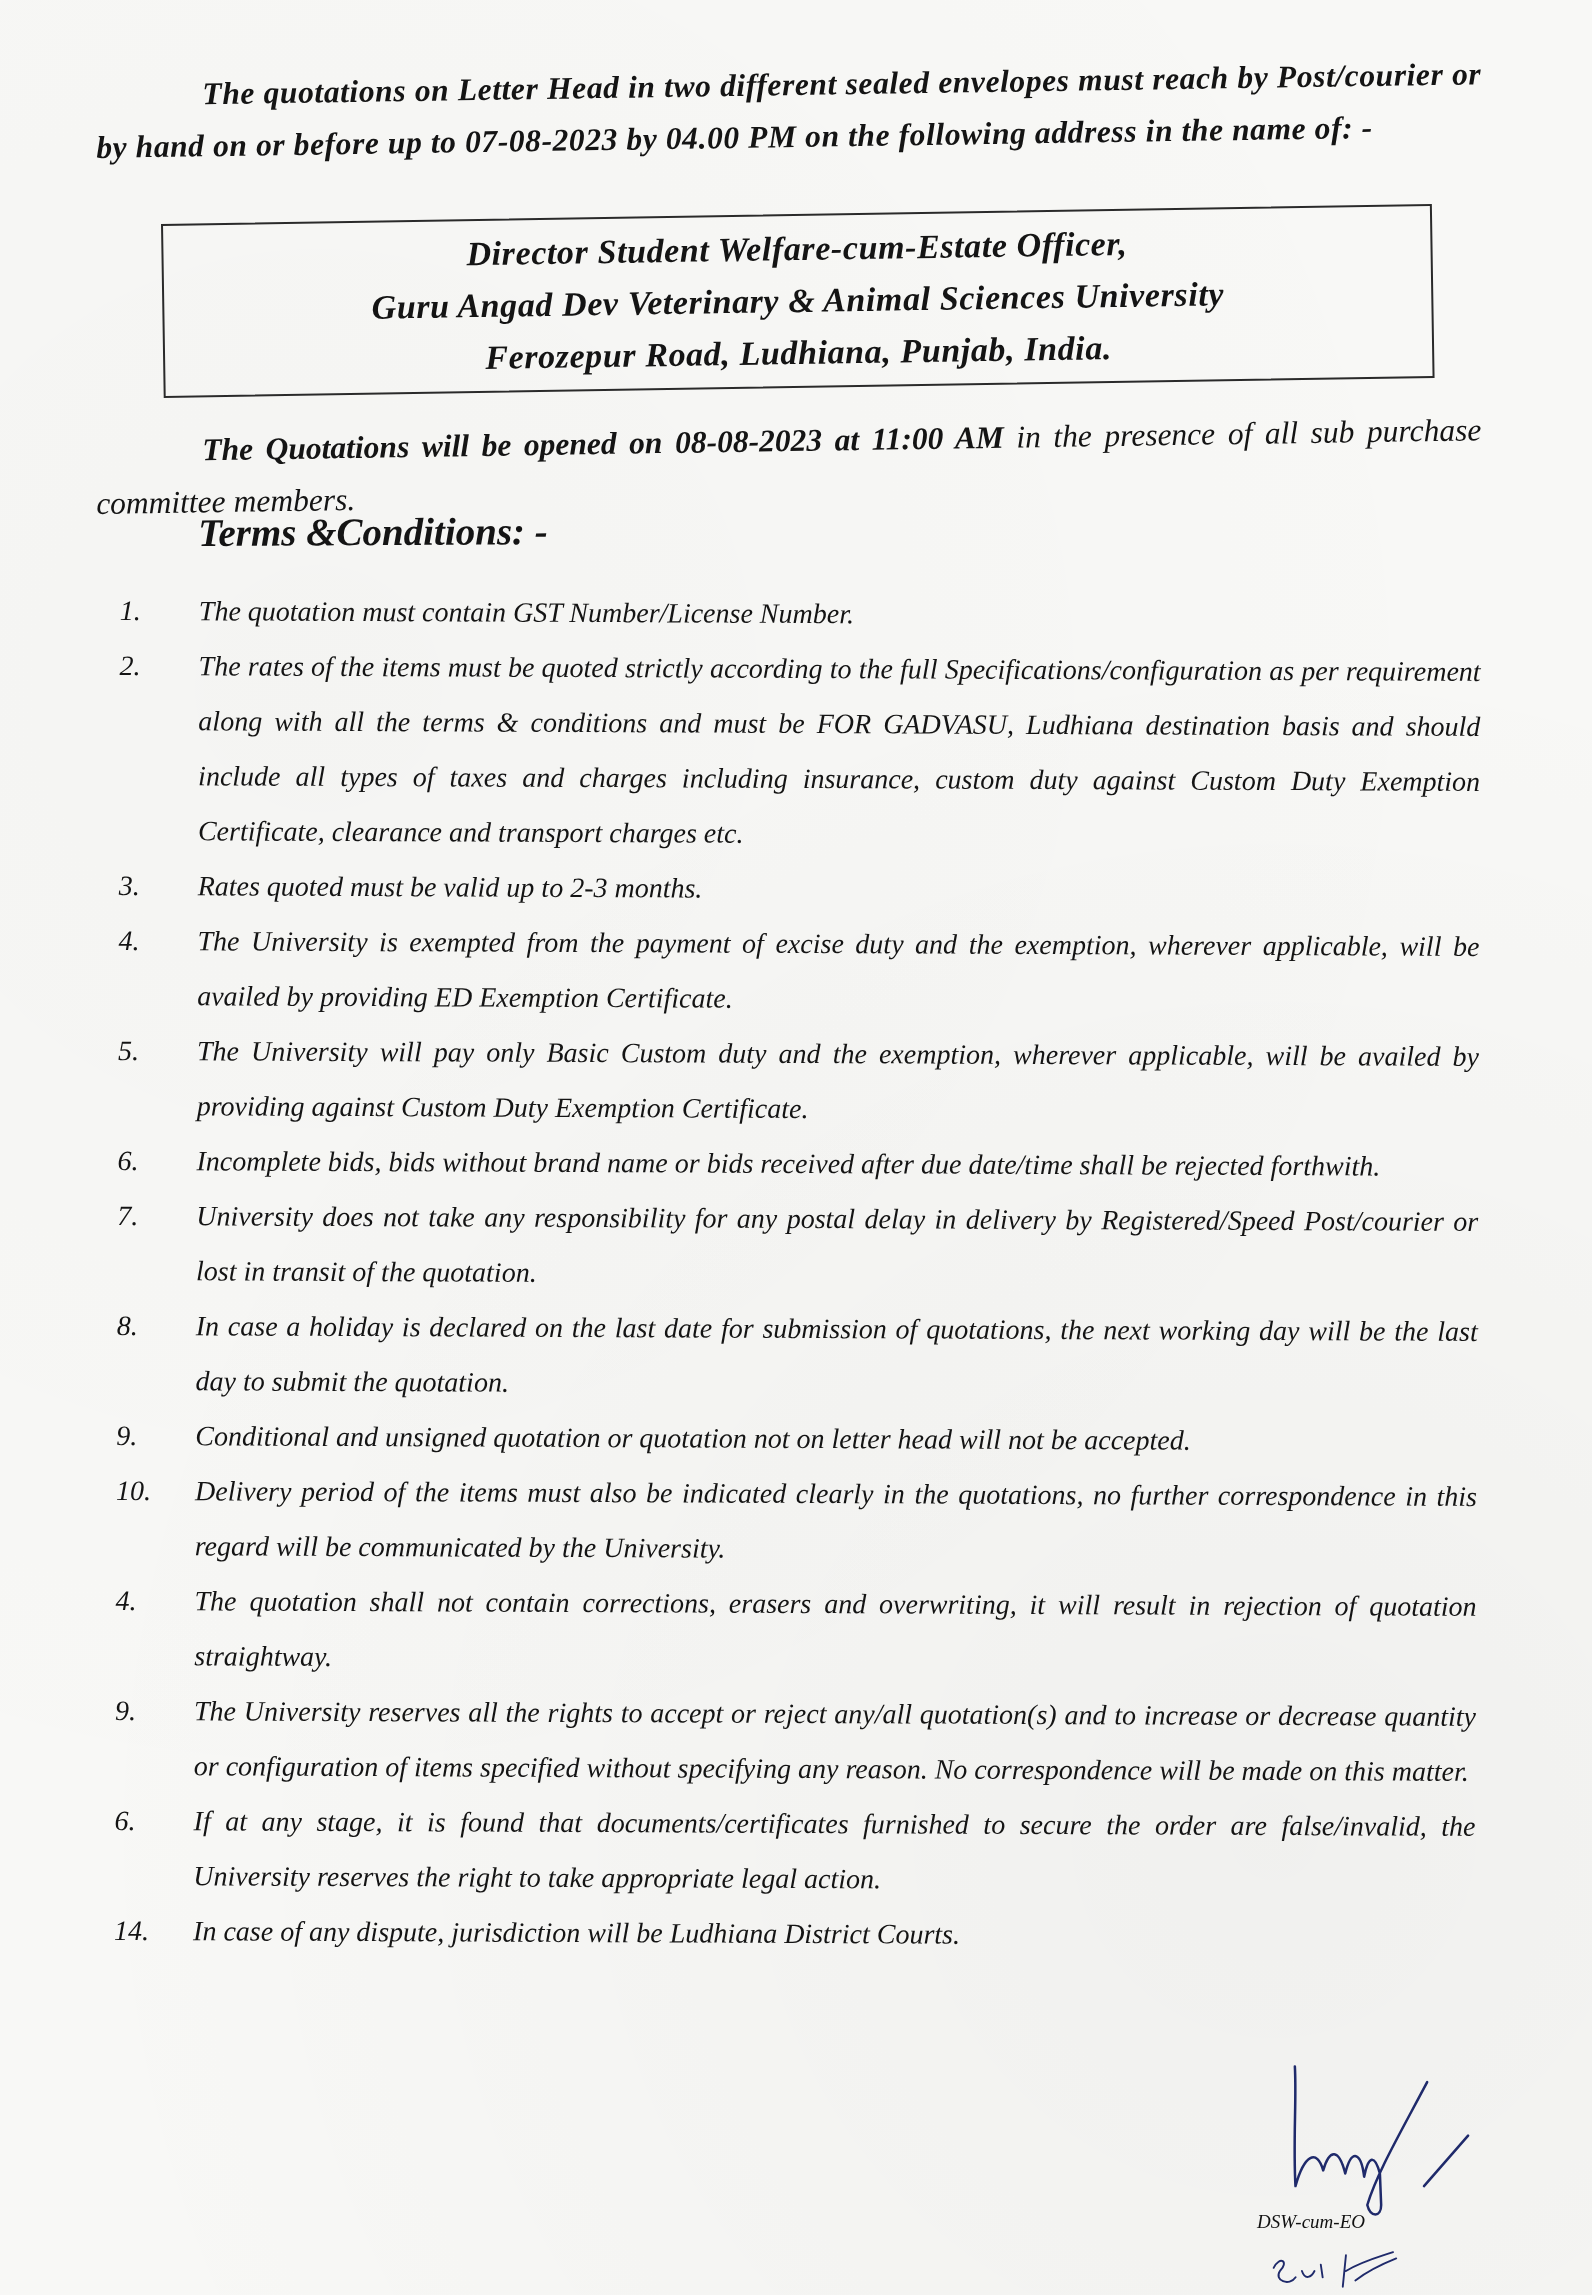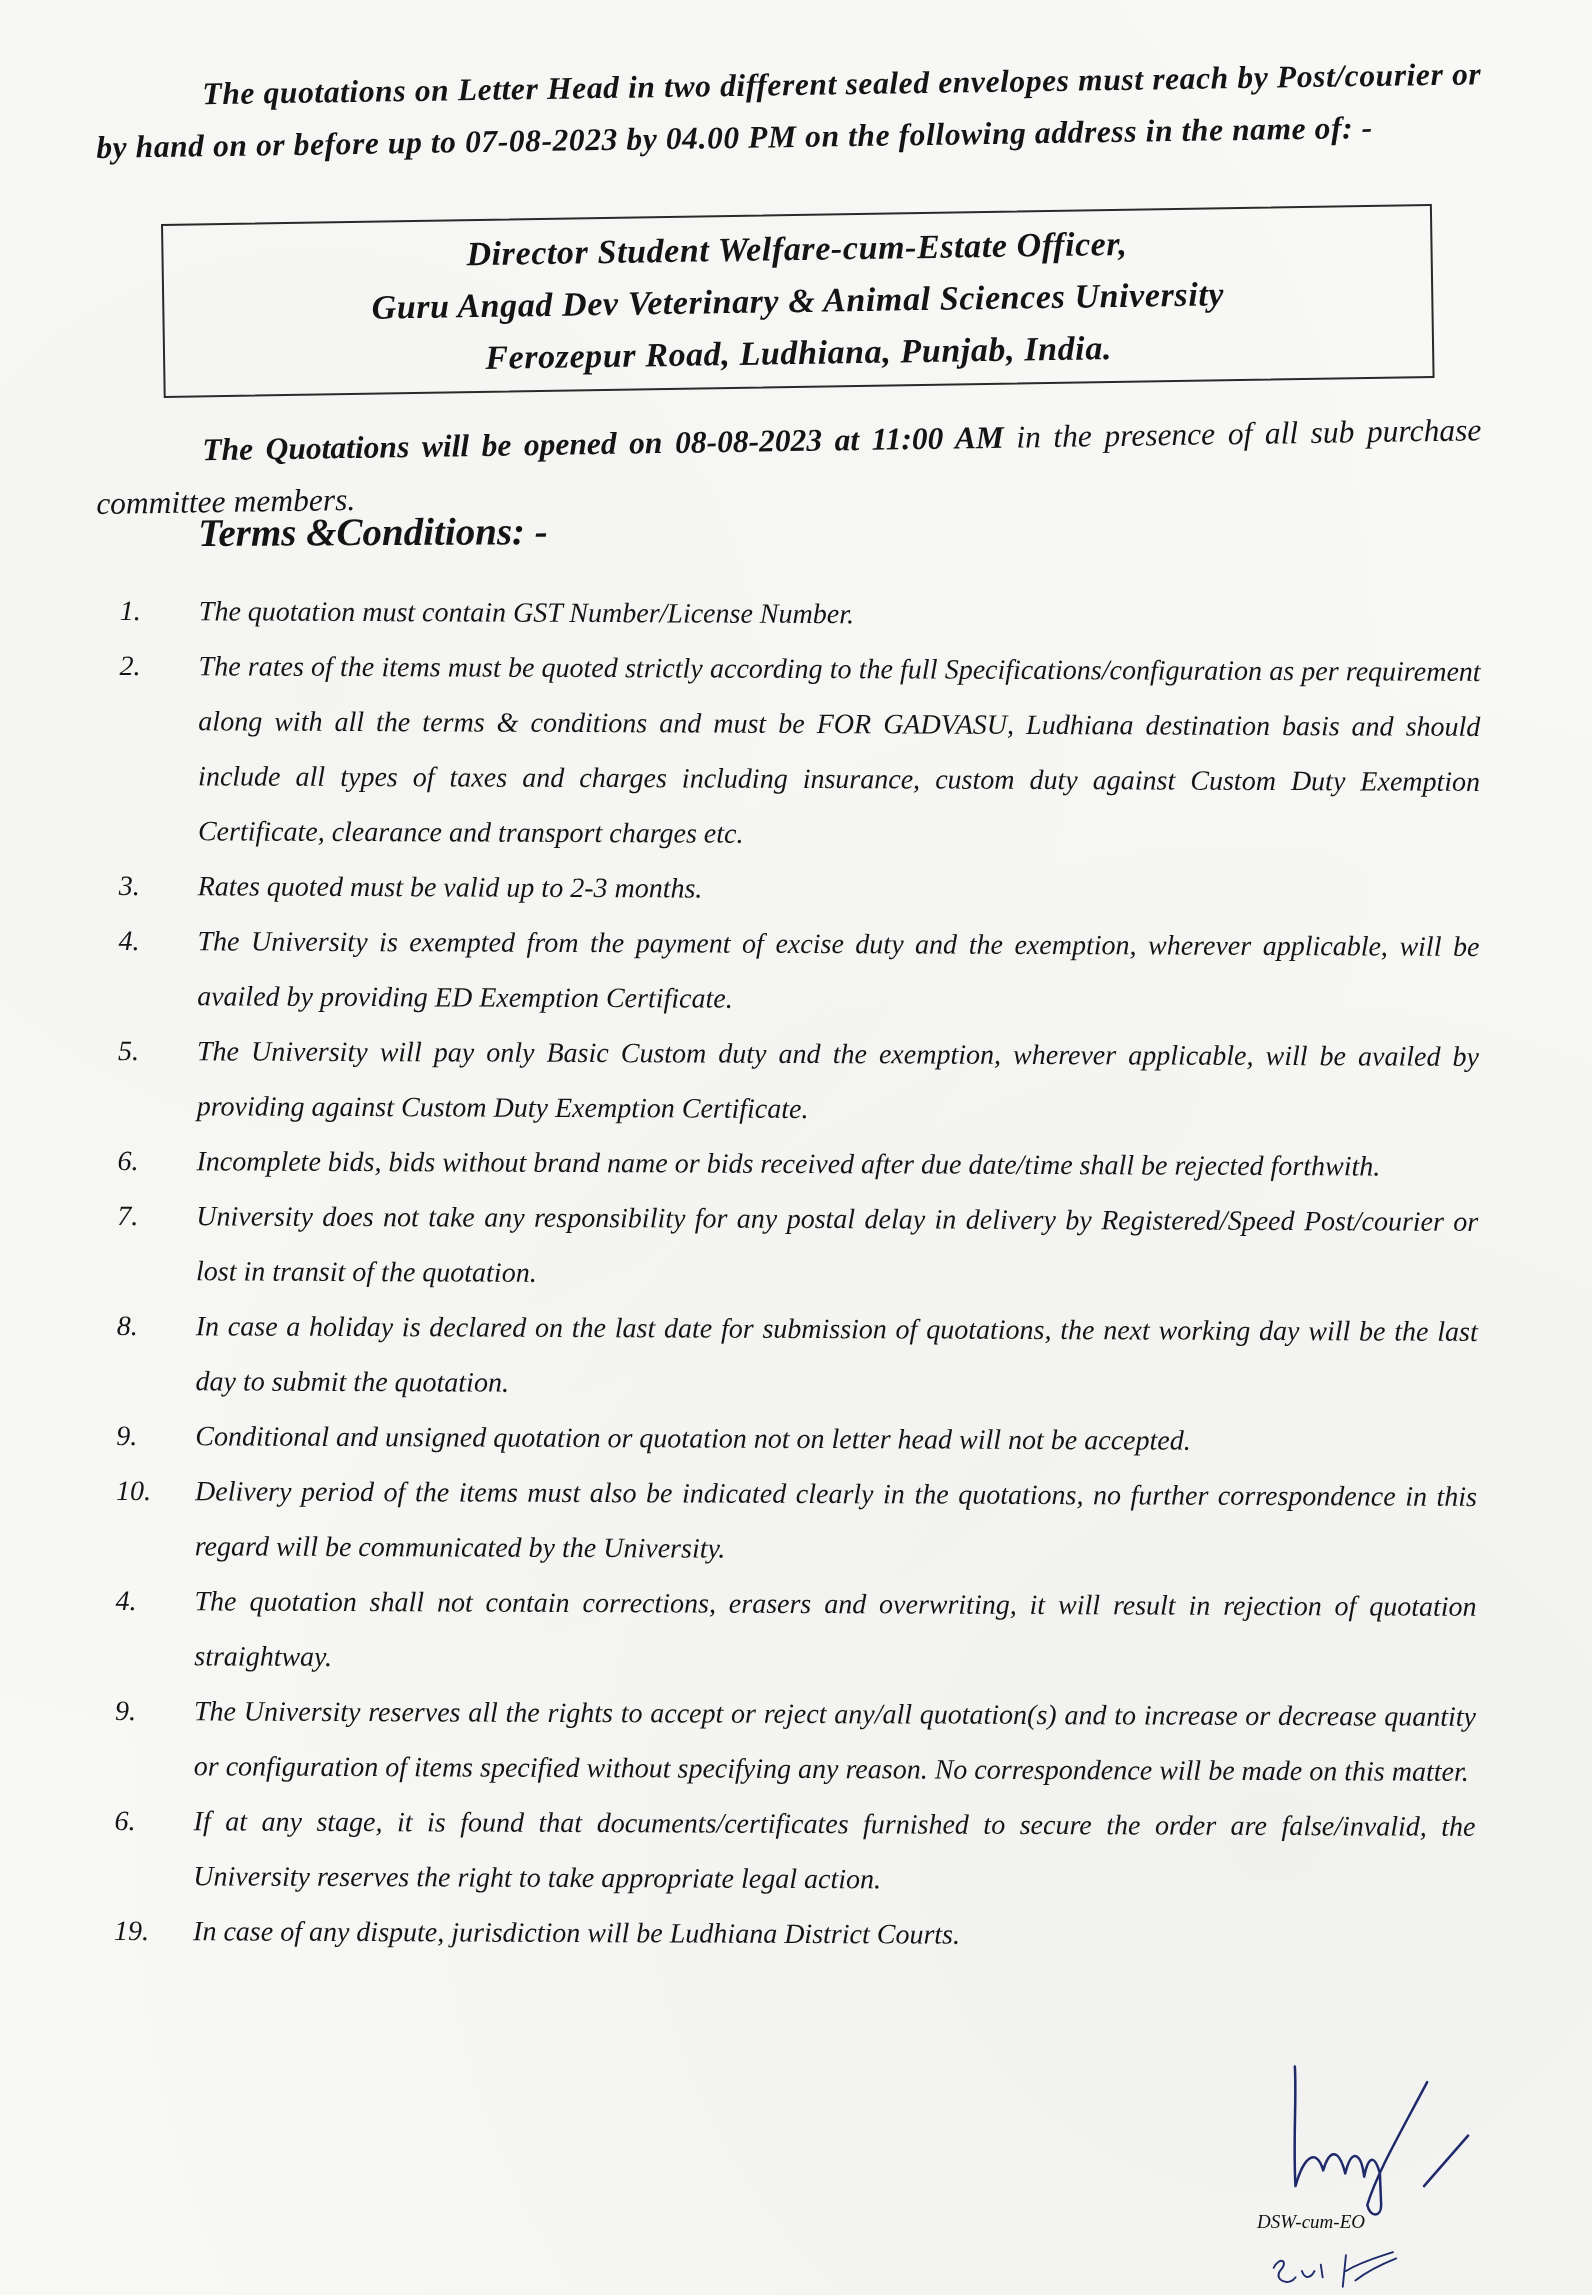--- a/index.html
+++ b/index.html
@@ -201,21 +201,21 @@
       </li>
     <li class="term">
         <span class="term-num">9.</span>
         <span class="term-text">The University reserves all the rights to accept or reject any/all quotation(s) and to increase or decrease quantity or configuration of items specified without specifying any reason. No correspondence will be made on this matter.</span>
       </li>
     <li class="term">
         <span class="term-num">6.</span>
         <span class="term-text">If at any stage, it is found that documents/certificates furnished to secure the order are false/invalid, the University reserves the right to take appropriate legal action.</span>
       </li>
     <li class="term">
-        <span class="term-num">19.</span>
+        <span class="term-num">14.</span>
         <span class="term-text">In case of any dispute, jurisdiction will be Ludhiana District Courts.</span>
       </li>
   </ol>
 
   <div class="signature-block">
     <svg class="signature-svg" viewBox="0 0 400 260">
       <path d="M95 10 C 98 60, 92 130, 96 200 C 110 150, 130 140, 140 175 C 150 140, 165 140, 175 180 C 185 140, 200 145, 205 185 C 212 150, 222 150, 230 180 L 232 230 C 232 250, 215 250, 210 230 C 225 180, 260 120, 305 35 M 300 200 L 370 120" fill="none" stroke="#1f2a6b" stroke-width="4" stroke-linecap="round" stroke-linejoin="round"></path>
     </svg>
     <div class="sig-title">DSW-cum-EO</div>
     <svg class="initials-svg" viewBox="0 0 220 70">

